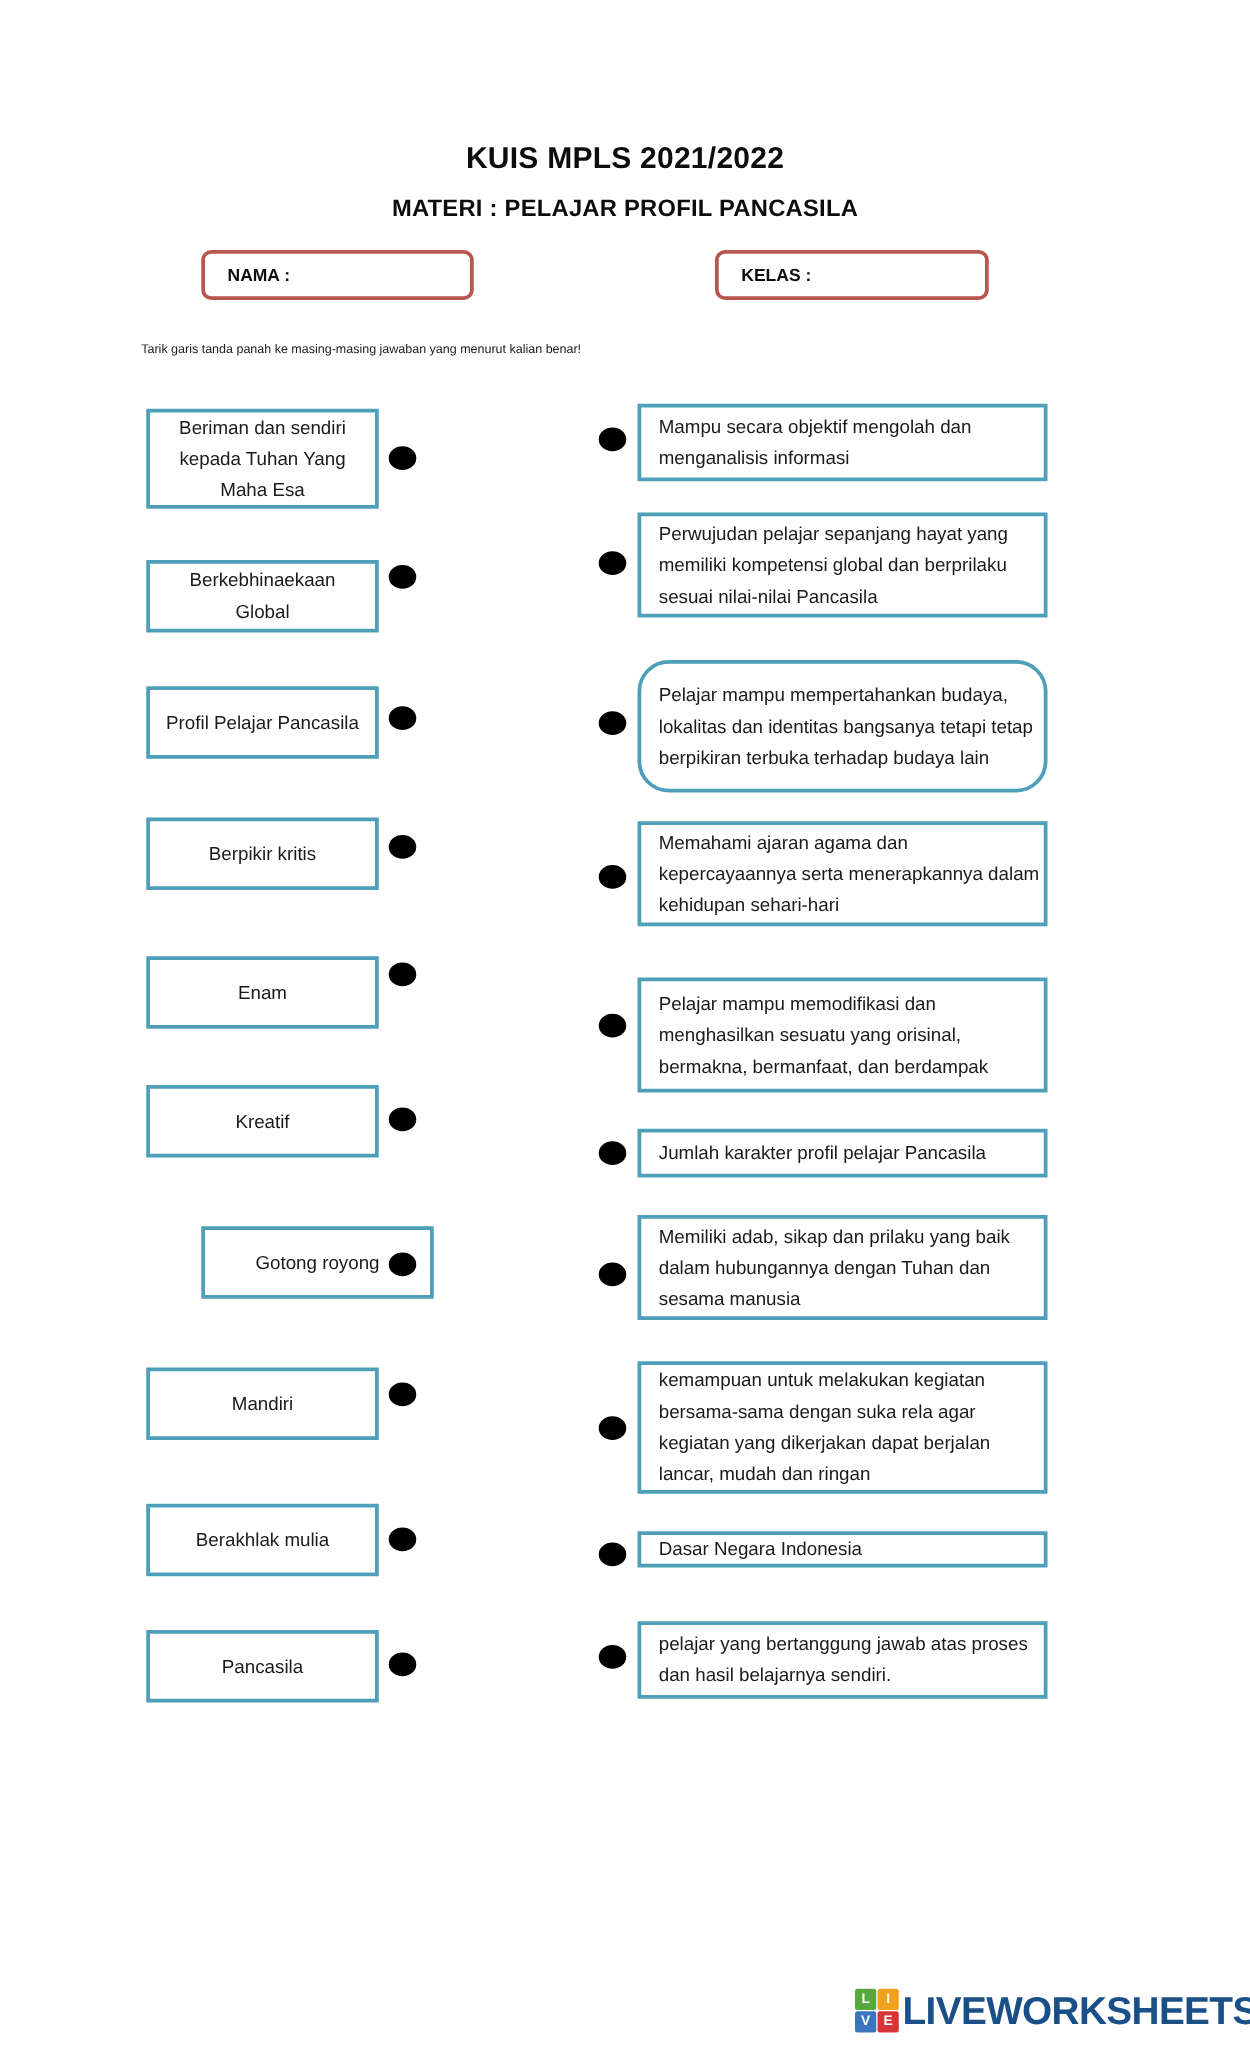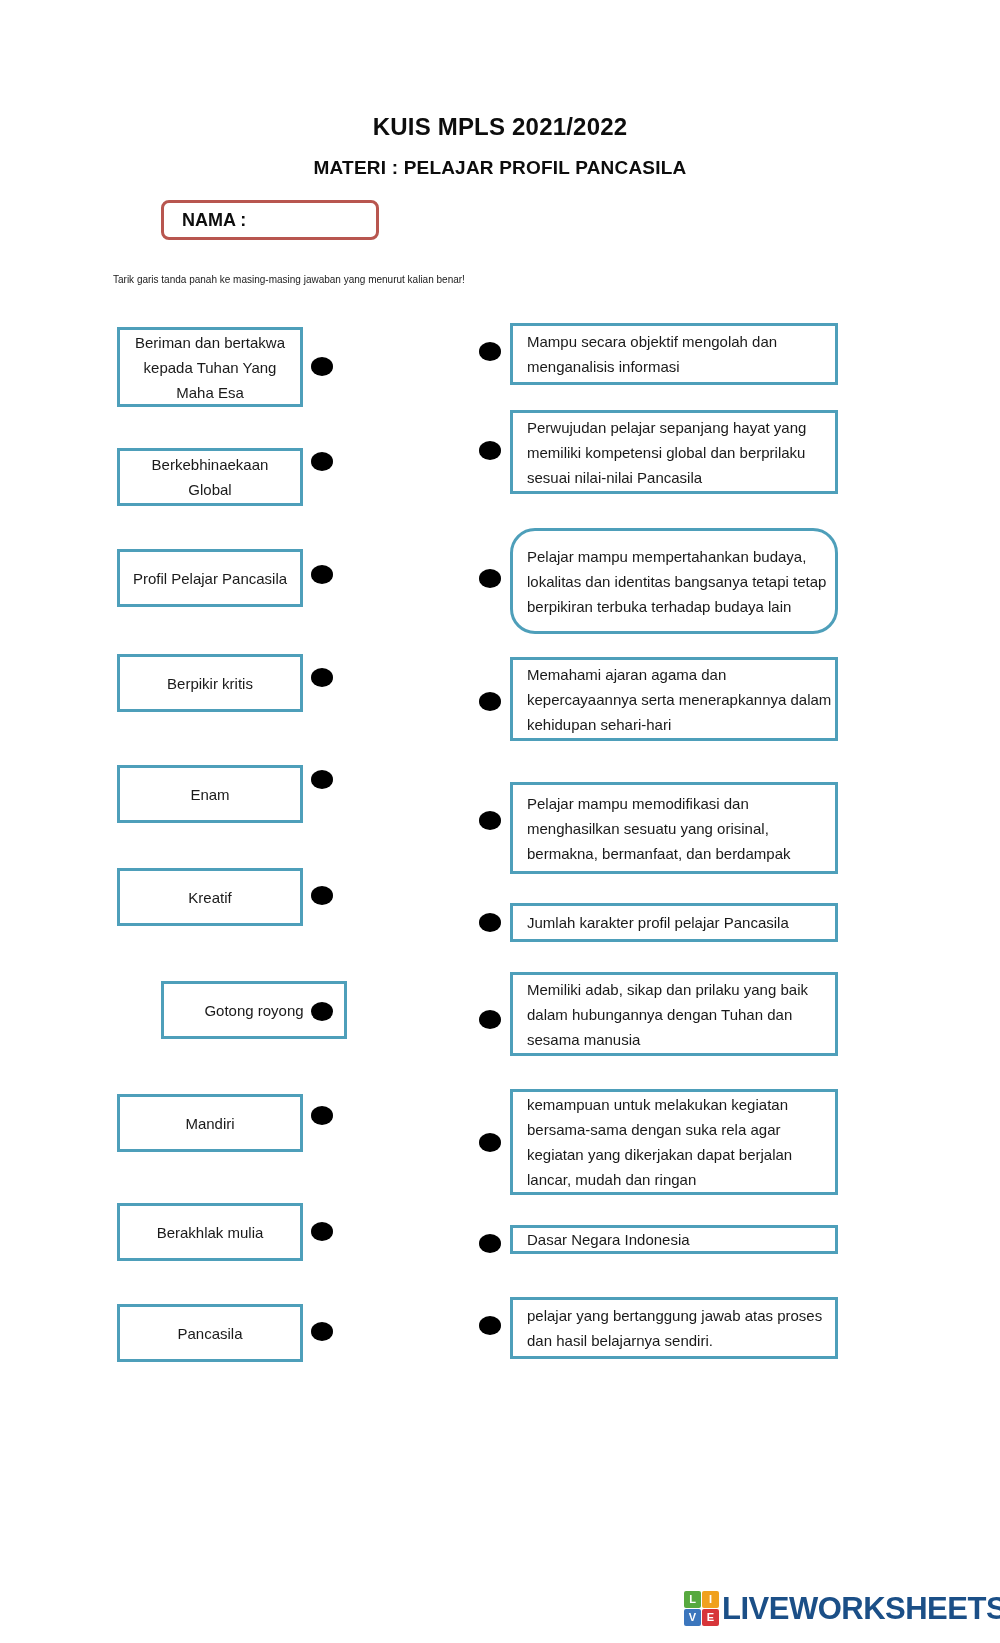--- a/index.html
+++ b/index.html
@@ -36,21 +36,21 @@
   
   .id-field {
     position: absolute;
     box-sizing: border-box;
     border: 3px solid #b8564f;
     border-radius: 8px;
     background: #ffffff;
     display: flex;
     align-items: center;
     padding-left: 18px;
-    font-size: 18px;
+    font-size: 14px;
     font-weight: bold;
     color: #0d0d0d;
   }
   #field-nama  { left: 161px; top: 200px; width: 218px; height: 40px; }
   #field-kelas { left: 572px; top: 200px; width: 219px; height: 40px; }
 
   
   #instruction {
     position: absolute;
     left: 113px;
@@ -142,26 +142,29 @@
 <div class="sheet">
 
   <div class="title" id="title-main">KUIS MPLS 2021/2022</div>
 
   <div class="title" id="title-sub">MATERI : PELAJAR PROFIL PANCASILA</div>
 
   <div class="id-field" id="field-nama">
     <span>NAMA :</span>
   </div>
 
+  <div class="id-field" id="field-kelas">
+    <span>KELAS :</span>
+  </div>
 
   <div id="instruction">Tarik garis tanda panah ke masing-masing jawaban yang menurut kalian benar!</div>
 
   <div id="left-column">
       <div class="mbox left" style="top: 327px; height: 80px;">
-        <span>Beriman dan bertakwa kepada Tuhan Yang Maha Esa</span>
+        <span>Beriman dan sendiri kepada Tuhan Yang Maha Esa</span>
       </div>
       <div class="dot left-dot" style="top: 357px;"></div>
       <div class="mbox left" style="top: 448px; height: 58px;">
         <span>Berkebhinaekaan Global</span>
       </div>
       <div class="dot left-dot" style="top: 452px;"></div>
       <div class="mbox left" style="top: 549px; height: 58px;">
         <span>Profil Pelajar Pancasila</span>
       </div>
       <div class="dot left-dot" style="top: 565px;"></div>

